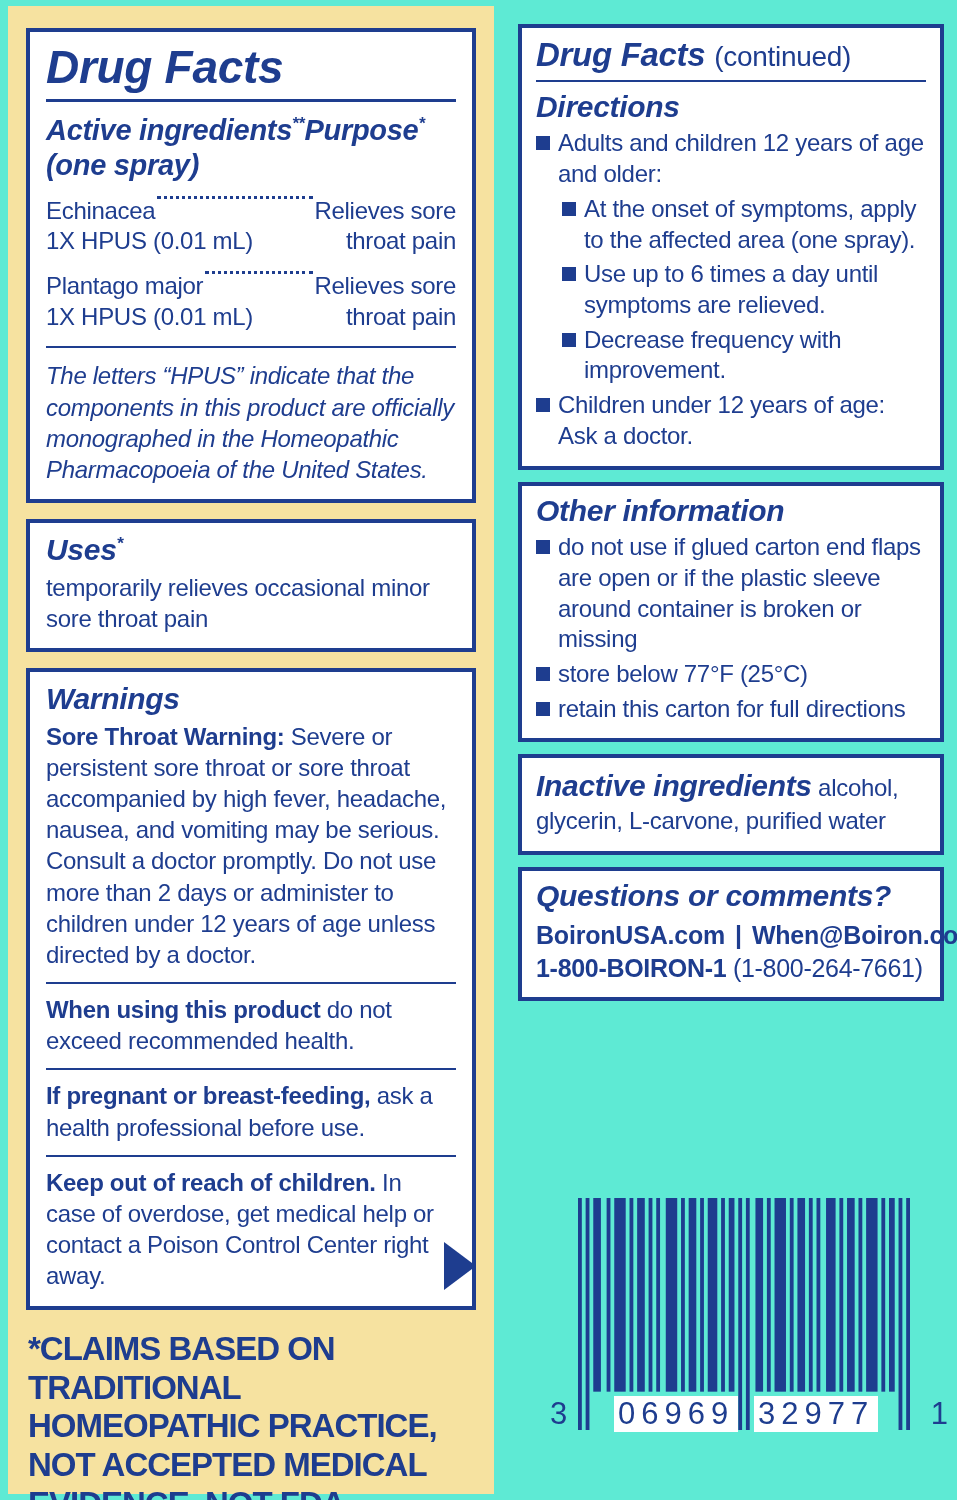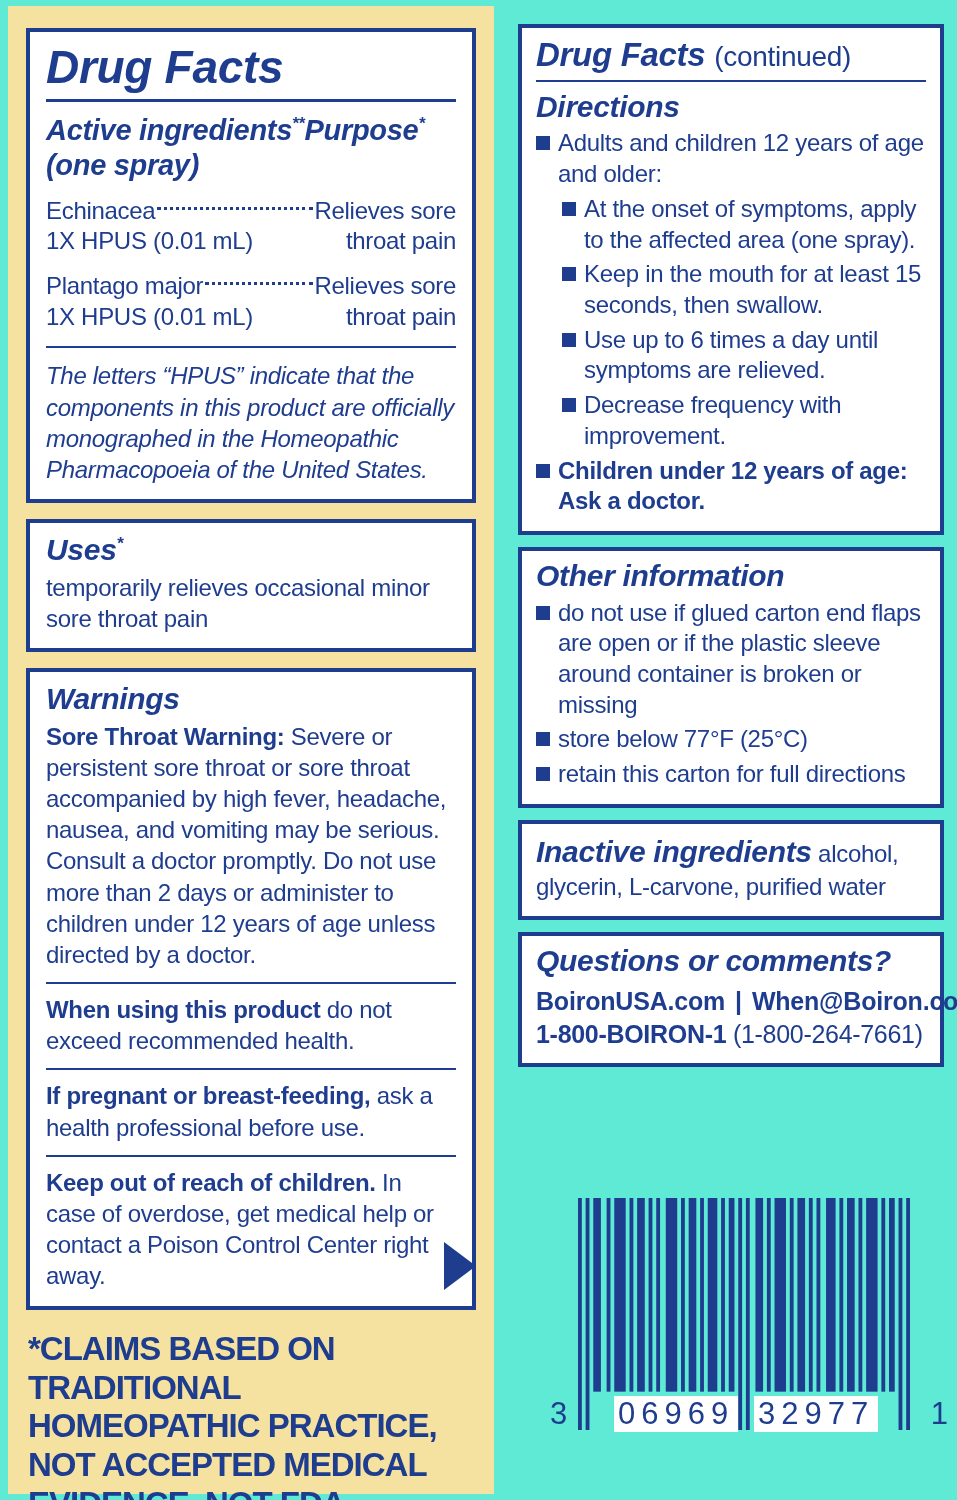--- a/index.html
+++ b/index.html
@@ -25,21 +25,21 @@
 
   .df-title{ font-size:46px; font-weight:bold; font-style:italic; line-height:1.1; }
   .title-rule{ border-bottom:3px solid var(--navy); margin-top:6px; }
 
   .ai-head{ display:flex; justify-content:flex-start; align-items:baseline;
             font-size:29px; font-weight:bold; font-style:italic; margin-top:12px; }
   .ai-sub{ font-size:29px; font-weight:bold; font-style:italic; margin-top:2px; }
   sup{ font-size:58%; }
 
   .ing{ margin-top:14px; font-size:24px; line-height:1.28; }
-  .ing-line1{ display:flex; align-items:center; }
+  .ing-line1{ display:flex; align-items:flex-start; }
   .dots{ flex:1; border-bottom:3px dotted var(--navy); margin:0 2px 5px 2px; }
   .ing-line2{ display:flex; justify-content:space-between; }
 
   .note-sep{ border-top:2px solid var(--navy); margin-top:14px; }
   .hpus-note{ font-style:italic; font-size:24px; line-height:1.3; margin-top:12px; }
 
   .sec-head{ font-size:30px; font-weight:bold; font-style:italic; line-height:1.15; }
   .body-text{ font-size:24px; line-height:1.3; margin-top:4px; }
   .lead{ font-weight:bold; }
 
@@ -61,21 +61,21 @@
     padding:8px 14px 14px 14px; margin-bottom:12px;
   }
   .rtitle{ font-size:33px; line-height:1.15; }
   .rtitle .df{ font-weight:bold; font-style:italic; }
   .rtitle .cont{ font-weight:normal; font-size:28px; }
   .rtitle-rule{ border-bottom:2px solid var(--navy); margin:6px 0 8px 0; }
 
   .bullet-row{ display:flex; align-items:flex-start; font-size:24px; line-height:1.28; margin-top:4px; }
   .bullet-row.lvl2{ margin-left:26px; }
   .sq{ flex:0 0 auto; width:14px; height:14px; background:var(--navy); margin:8px 8px 0 0; }
-  .bt span{ display:block;font-weight:bold; }
+  .bt span{ display:block; }
 
   .inline-head{ font-size:30px; font-weight:bold; font-style:italic; }
   .inline-body{ font-size:24px; }
   .inact{ font-size:24px; line-height:1.3; }
 
   .q-line1{ font-size:25px; font-weight:bold; margin-top:8px; letter-spacing:-0.2px; }
   .q-line1 .sep{ margin:0 10px; }
   .q-line2{ font-size:25px; margin-top:4px; }
   .q-line2 .ph{ font-weight:bold; }
 
@@ -179,24 +179,20 @@
       <div class="rtitle-rule"></div>
       <div class="sec-head">Directions</div>
 
       <div class="bullet-row lvl1">
         <span class="sq"></span>
         <span class="bt">Adults and children 12 years of age and older:</span>
       </div>
       <div class="bullet-row lvl2">
         <span class="sq"></span>
         <span class="bt">At the onset of symptoms, apply to the affected area (one spray).</span>
-      </div>
-      <div class="bullet-row lvl2">
-        <span class="sq"></span>
-        <span class="bt">Keep in the mouth for at least 15 seconds, then swallow.</span>
       </div>
       <div class="bullet-row lvl2">
         <span class="sq"></span>
         <span class="bt">Use up to 6 times a day until symptoms are relieved.</span>
       </div>
       <div class="bullet-row lvl2">
         <span class="sq"></span>
         <span class="bt">Decrease frequency with improvement.</span>
       </div>
       <div class="bullet-row lvl1">

